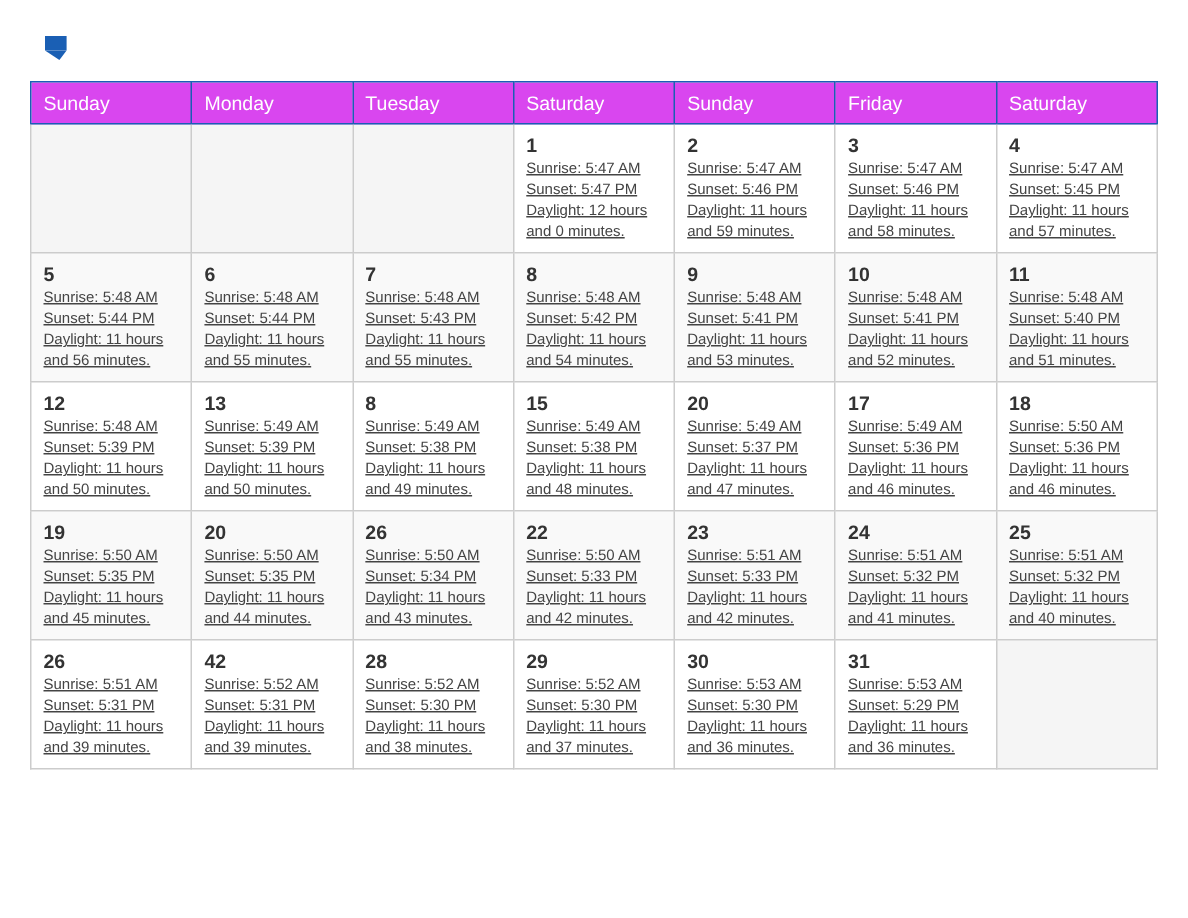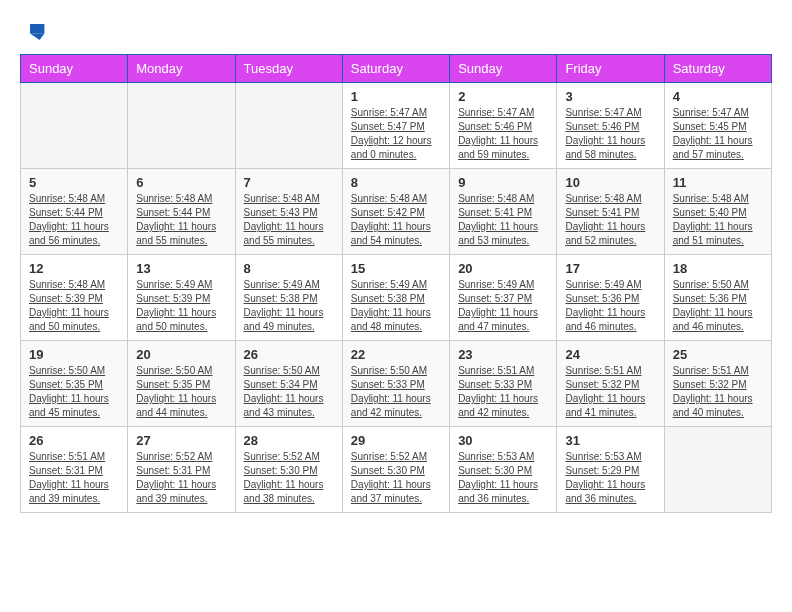--- a/index.html
+++ b/index.html
@@ -325,21 +325,21 @@
       </tr>
       <tr>
         <td>
           <span class="day-number">26</span>
           <div class="day-info" style="white-space: pre-line;">Sunrise: 5:51 AM
 Sunset: 5:31 PM
 Daylight: 11 hours
 and 39 minutes.</div>
         </td>
         <td>
-          <span class="day-number">27</span>
+          <span class="day-number">42</span>
           <div class="day-info" style="white-space: pre-line;">Sunrise: 5:52 AM
 Sunset: 5:31 PM
 Daylight: 11 hours
 and 39 minutes.</div>
         </td>
         <td>
           <span class="day-number">28</span>
           <div class="day-info" style="white-space: pre-line;">Sunrise: 5:52 AM
 Sunset: 5:30 PM
 Daylight: 11 hours

